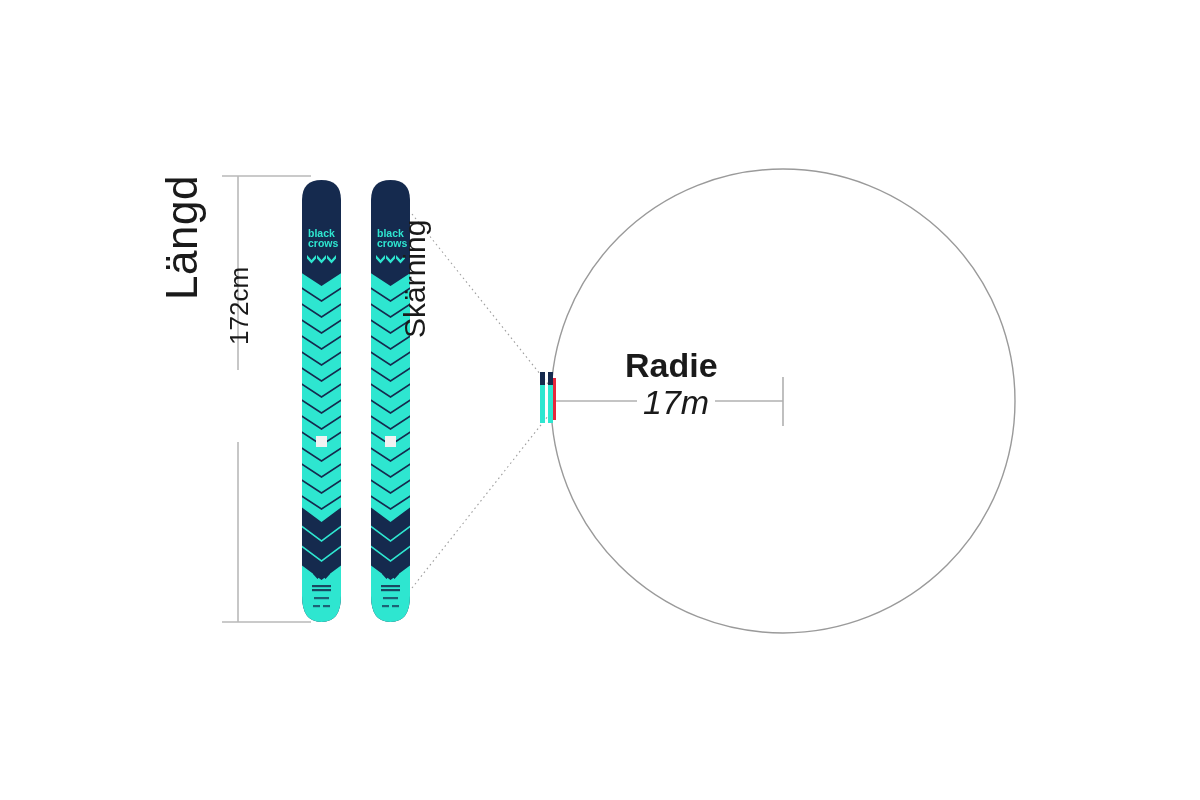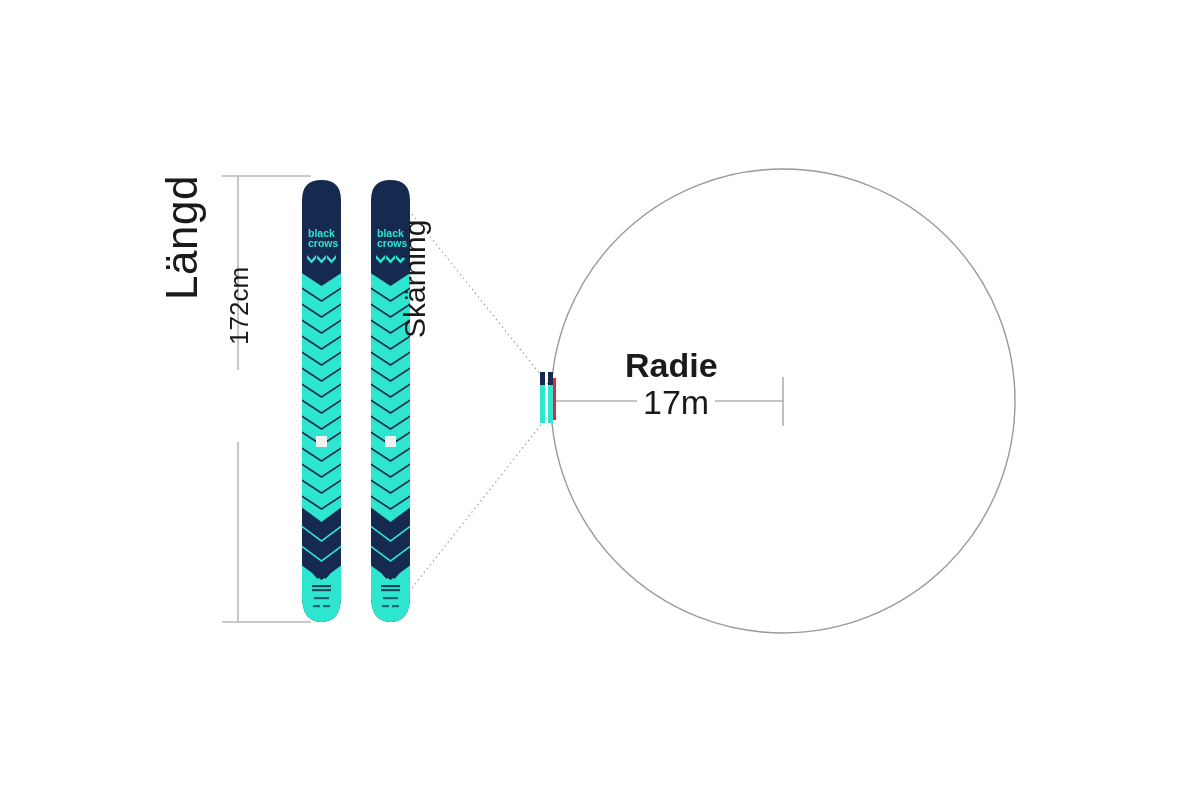--- a/index.html
+++ b/index.html
@@ -59,20 +59,21 @@
     top: 348px;
     font-size: 34px;
     font-weight: bold;
   }
   #radius-value {
     left: 637px;
     top: 385px;
     font-size: 34px;
     background: #ffffff;
     padding: 0 6px;
+    font-style: italic;
   }
 </style>
 </head>
 <body>
 
 <div id="stage">
 
   <svg class="svg-layer" viewBox="0 0 1200 800">
     <defs>
 

